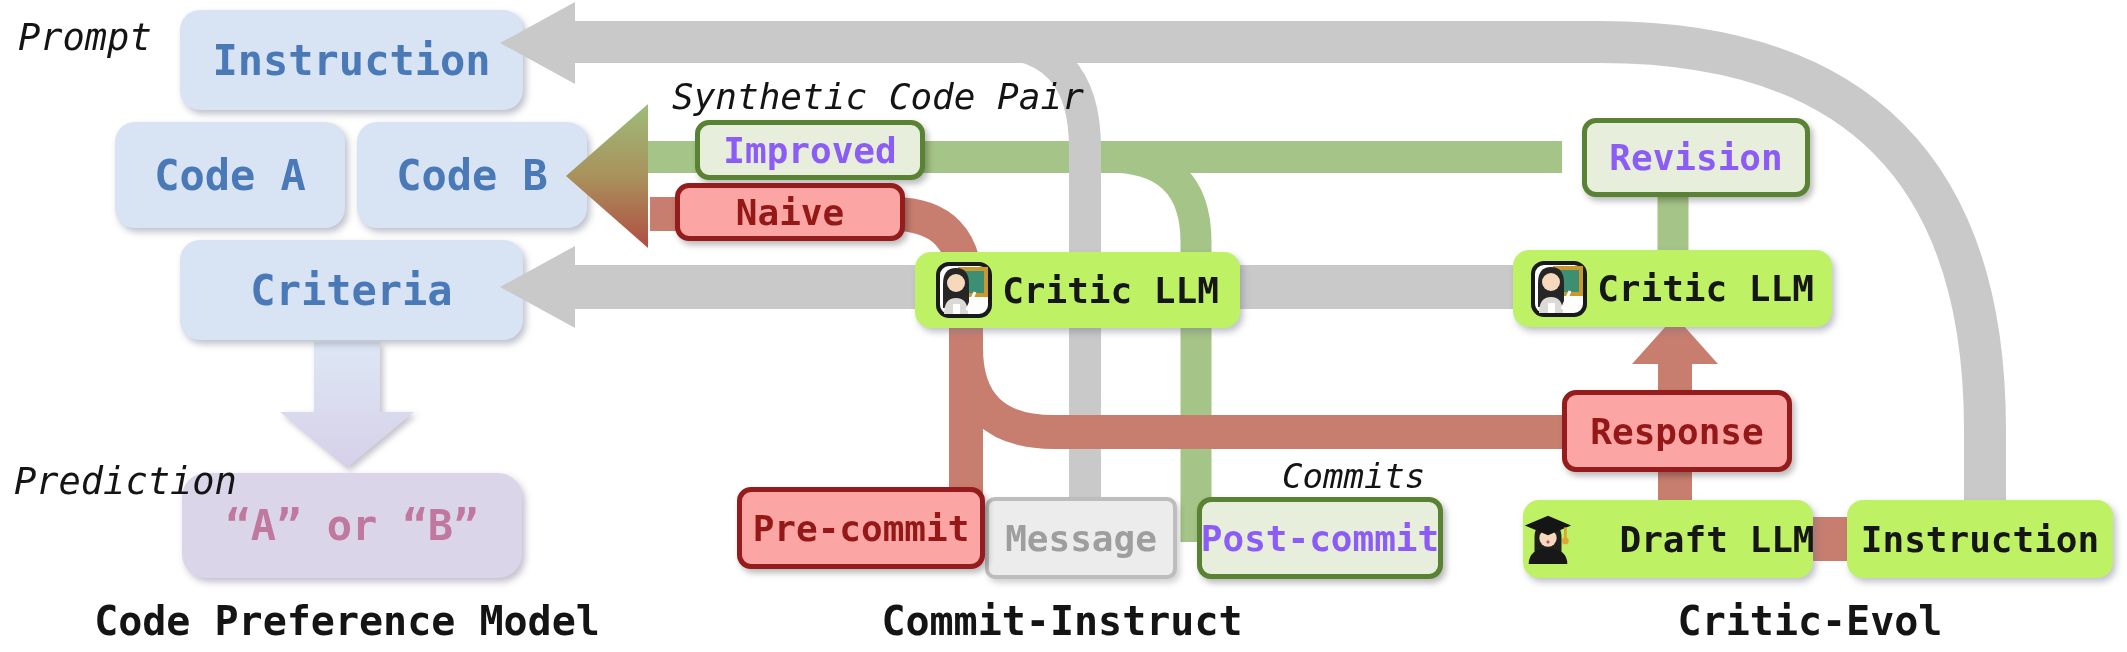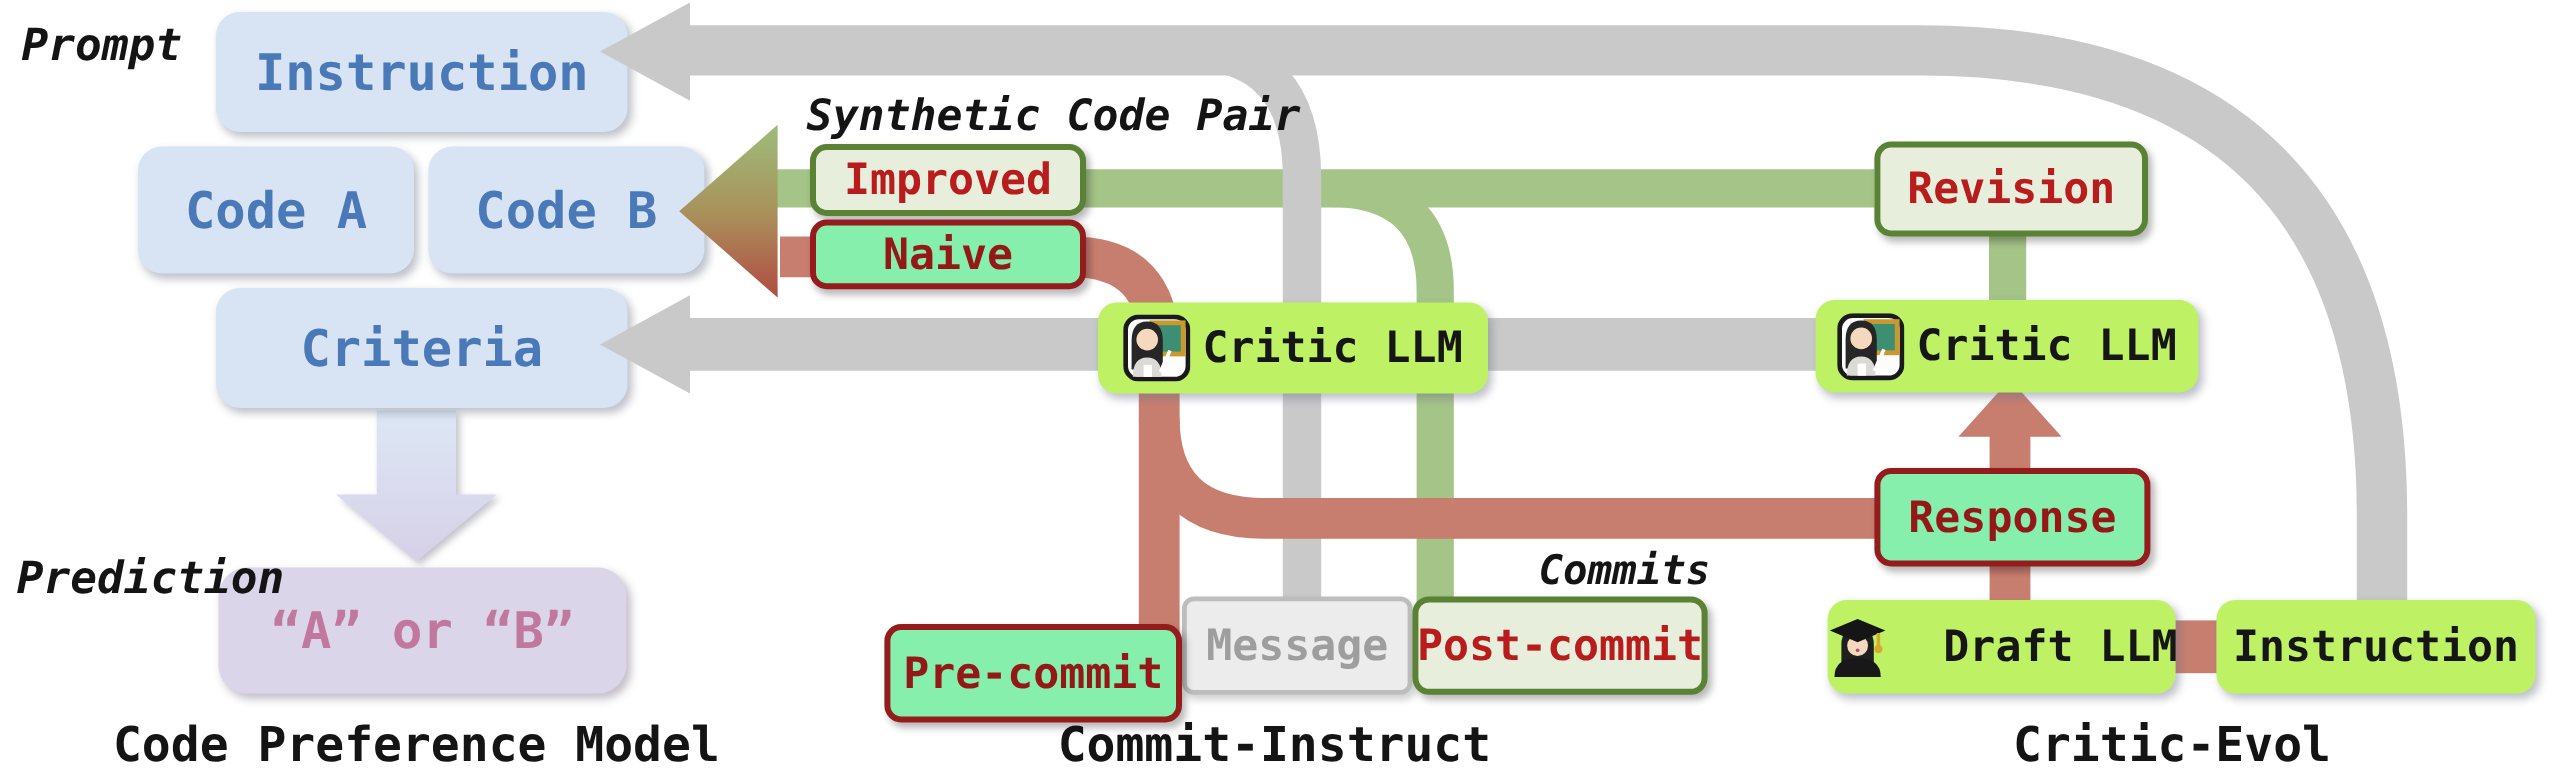--- a/index.html
+++ b/index.html
@@ -7,28 +7,28 @@
           font-family:"DejaVu Sans Mono","Liberation Mono",monospace;}
   svg.layer{position:absolute;left:0;top:0;}
   .box{position:absolute;display:flex;align-items:center;justify-content:center;
        font-weight:bold;box-sizing:border-box;white-space:nowrap;}
   .blue{background:#d8e3f3;border-radius:20px;color:#4a79b8;
         box-shadow:3px 4px 7px rgba(110,115,135,.45);}
   .blueplain{background:#bef264;border-radius:16px;color:#161616;
         box-shadow:3px 4px 7px rgba(110,115,135,.45);gap:10px;}
   .purple{background:#dbd5ea;border-radius:24px;color:#c0789f;
         box-shadow:3px 4px 7px rgba(120,110,135,.45);}
-  .greensm{background:#e7eedc;border:5px solid #5a8234;border-radius:14px;color:#b91c1c;
-        box-shadow:3px 4px 6px rgba(0,0,0,.28);}
-  .redsm{background:#86efac;border:5px solid #951c1c;border-radius:14px;color:#941818;
+  .greensm{background:#e7eedc;border:5px solid #5a8234;border-radius:14px;color:#8b5cf6;
+        box-shadow:3px 4px 6px rgba(0,0,0,.28);margin-left:20px;}
+  .redsm{background:#fca5a5;border:5px solid #951c1c;border-radius:14px;color:#941818;
         box-shadow:3px 4px 6px rgba(0,0,0,.28);}
   .graysm{background:#ececec;border:4px solid #bdbdbd;border-radius:14px;color:#9e9e9e;
         box-shadow:3px 4px 6px rgba(0,0,0,.18);}
   .fs42{font-size:42px;} .fs36{font-size:36px;}
-  .lbl{position:absolute;font-style:italic;font-weight:bold;color:#141414;white-space:nowrap;}
+  .lbl{position:absolute;font-style:italic;font-weight:normal;color:#141414;white-space:nowrap;}
   .seclbl{position:absolute;font-weight:bold;font-size:40px;color:#141414;
           text-align:center;white-space:nowrap;}
   .icon{flex:0 0 auto;display:block;}
 </style>
 </head>
 <body>
 
 <div id="canvas">
 
   <svg class="layer" width="2127" height="652" viewBox="0 0 2127 652">
@@ -103,21 +103,21 @@
       <path d="M8 52 Q8 36 20 36 Q32 36 32 52 Z" fill="#dcdad6"></path>
       <rect x="17" y="42" width="7" height="10" fill="#ffffff"></rect>
       <line x1="31" y1="48" x2="39" y2="30" stroke="#ffffff" stroke-width="3"></line>
     </svg>
     <span>Critic LLM</span>
   </div>
 
   <div class="box graysm fs36" style="left:985px;top:497px;width:192px;height:82px;border-radius:10px;justify-content:center;">
     <span>Message</span>
   </div>
-  <div class="box redsm fs36" style="left:737px;top:520px;width:248px;height:82px;">
+  <div class="box redsm fs36" style="left:737px;top:487px;width:248px;height:82px;">
     <span>Pre-commit</span>
   </div>
   <div class="box greensm fs36" style="left:1177px;top:497px;width:246px;height:82px;">
     <span>Post-commit</span>
   </div>
 
   <div class="box greensm fs36" style="left:1562px;top:118px;width:228px;height:79px;">
     <span>Revision</span>
   </div>
 

